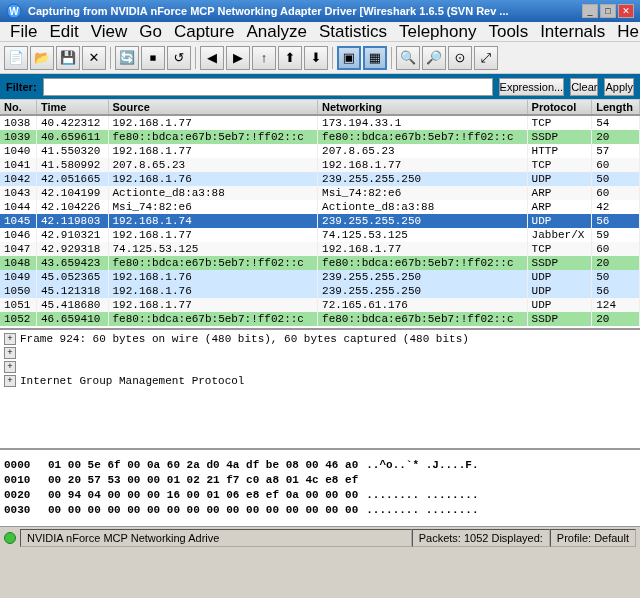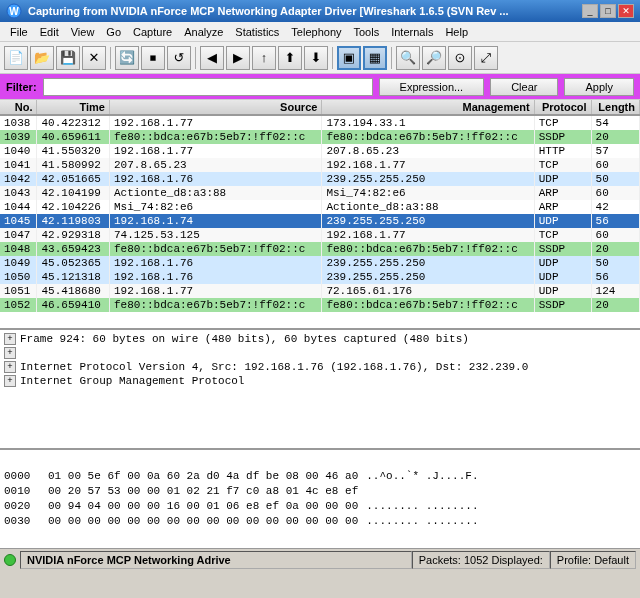--- a/index.html
+++ b/index.html
@@ -55,21 +55,21 @@
     .menu-bar {
       background: #f0f0f0;
       border-bottom: 1px solid #ccc;
       display: flex;
       align-items: center;
       height: 20px;
       padding: 0 4px;
     }
     .menu-item {
       padding: 2px 6px;
-      font-size: 11px;
+      font-size: 17px;
       cursor: pointer;
       color: #000;
     }
 
     
     .toolbar {
       background: #f0f0f0;
       border-bottom: 1px solid #ccc;
       display: flex;
       align-items: center;
@@ -96,42 +96,42 @@
       background: #aaa;
       margin: 0 2px;
     }
     .toolbar-btn.active {
       border: 2px solid #4080c0;
       background: linear-gradient(to bottom, #c8dcf0, #a0c0e0);
     }
 
     
     .filter-bar {
-      background: #d946ef;
+      background: #0369a1;
       border-bottom: 1px solid #ccc;
       display: flex;
       align-items: center;
       padding: 3px 6px;
       gap: 6px;
       height: 26px;
     }
     .filter-label {
       font-size: 11px;
       font-weight: bold;
     }
     .filter-input {
       flex: 1;
       height: 18px;
       border: 1px solid #999;
       font-size: 11px;
       padding: 1px 3px;
       background: white;
     }
     .filter-btn {
-      padding: 2px 20px;
+      padding: 2px 0;
       font-size: 11px;
       border: 1px solid #999;
       background: linear-gradient(to bottom, #f8f8f8, #ddd);
       cursor: pointer;
       height: 18px;
     }
 
     
     .packet-list {
       flex: 0 0 auto;
@@ -144,21 +144,21 @@
       width: 100%;
       border-collapse: collapse;
       font-size: 11px;
       font-family: 'Courier New', monospace;
     }
     .packet-table th {
       background: linear-gradient(to bottom, #e8e8e8, #d0d0d0);
       border-right: 1px solid #bbb;
       border-bottom: 2px solid #999;
       padding: 1px 4px;
-      text-align: right;
+      text-align: left;
       font-weight: bold;
       font-family: 'Segoe UI', sans-serif;
       font-size: 11px;
       position: sticky;
       top: 0;
     }
     .packet-table td {
       padding: 1px 4px;
       border-right: 1px solid #eee;
       white-space: nowrap;
@@ -198,22 +198,23 @@
       margin-right: 4px;
       flex-shrink: 0;
     }
 
     
     .hex-dump {
       flex: 1;
       background: white;
       font-family: 'Courier New', monospace;
       font-size: 11px;
-      padding: 19px 4px;
+      padding: 8px 4px;
       overflow: hidden;
+      font-weight: bold;
     }
     .hex-line {
       display: flex;
       gap: 8px;
       line-height: 15px;
     }
     .hex-offset { color: #000; min-width: 36px; }
     .hex-bytes { min-width: 280px; color: #000; }
     .hex-ascii { color: #000; }
 
@@ -229,21 +230,21 @@
     }
     .status-segment {
       display: flex;
       align-items: center;
       padding: 0 6px;
       height: 18px;
       border: 1px inset #aaa;
       font-size: 11px;
       background: #d4d0c8;
     }
-    .status-segment.left { flex: 1; font-weight: bold; }
+    .status-segment.left { flex: 1; }
     .status-dot {
       width: 12px;
       height: 12px;
       background: #40c040;
       border-radius: 50%;
       margin-right: 4px;
       border: 1px solid #208020;
     }
 
     .packet-list-wrapper {
@@ -318,21 +319,21 @@
 </div>
 
 <div class="packet-list">
   <div class="packet-list-wrapper">
     <table class="packet-table">
       <thead>
         <tr>
           <th>No.</th>
           <th>Time</th>
           <th>Source</th>
-          <th>Management</th>
+          <th>Networking</th>
           <th>Protocol</th>
           <th>Length</th>
         </tr>
       </thead>
       <tbody id="packet-tbody">
       <tr>
             <td>1038</td>
             <td>40.422312</td>
             <td>192.168.1.77</td>
             <td>173.194.33.1</td>
@@ -388,20 +389,28 @@
             <td>42</td>
           </tr>
           <tr class="row-selected">
             <td>1045</td>
             <td>42.119803</td>
             <td>192.168.1.74</td>
             <td>239.255.255.250</td>
             <td>UDP</td>
             <td>56</td>
           </tr>
+          <tr>
+            <td>1046</td>
+            <td>42.910321</td>
+            <td>192.168.1.77</td>
+            <td>74.125.53.125</td>
+            <td>Jabber/X</td>
+            <td>59</td>
+          </tr>
           <tr style="background: rgb(248, 248, 248);">
             <td>1047</td>
             <td>42.929318</td>
             <td>74.125.53.125</td>
             <td>192.168.1.77</td>
             <td>TCP</td>
             <td>60</td>
           </tr>
           <tr class="row-green">
             <td>1048</td>
@@ -451,21 +460,20 @@
 <div class="packet-detail">
   <div class="detail-item">
     <div class="detail-expand">+</div>
     <span>Frame 924: 60 bytes on wire (480 bits), 60 bytes captured (480 bits)</span>
   </div>
   <div class="detail-item">
     <div class="detail-expand">+</div>
   </div>
   <div class="detail-item">
     <div class="detail-expand">+</div>
-    <span>Internet Protocol Version 4, Src: 192.168.1.76 (192.168.1.76), Dst: 232.239.0</span>
   </div>
   <div class="detail-item">
     <div class="detail-expand">+</div>
     <span>Internet Group Management Protocol</span>
   </div>
 </div>
 
 <div class="hex-dump">
   <div id="hex-lines-container">
       <div class="hex-line">

